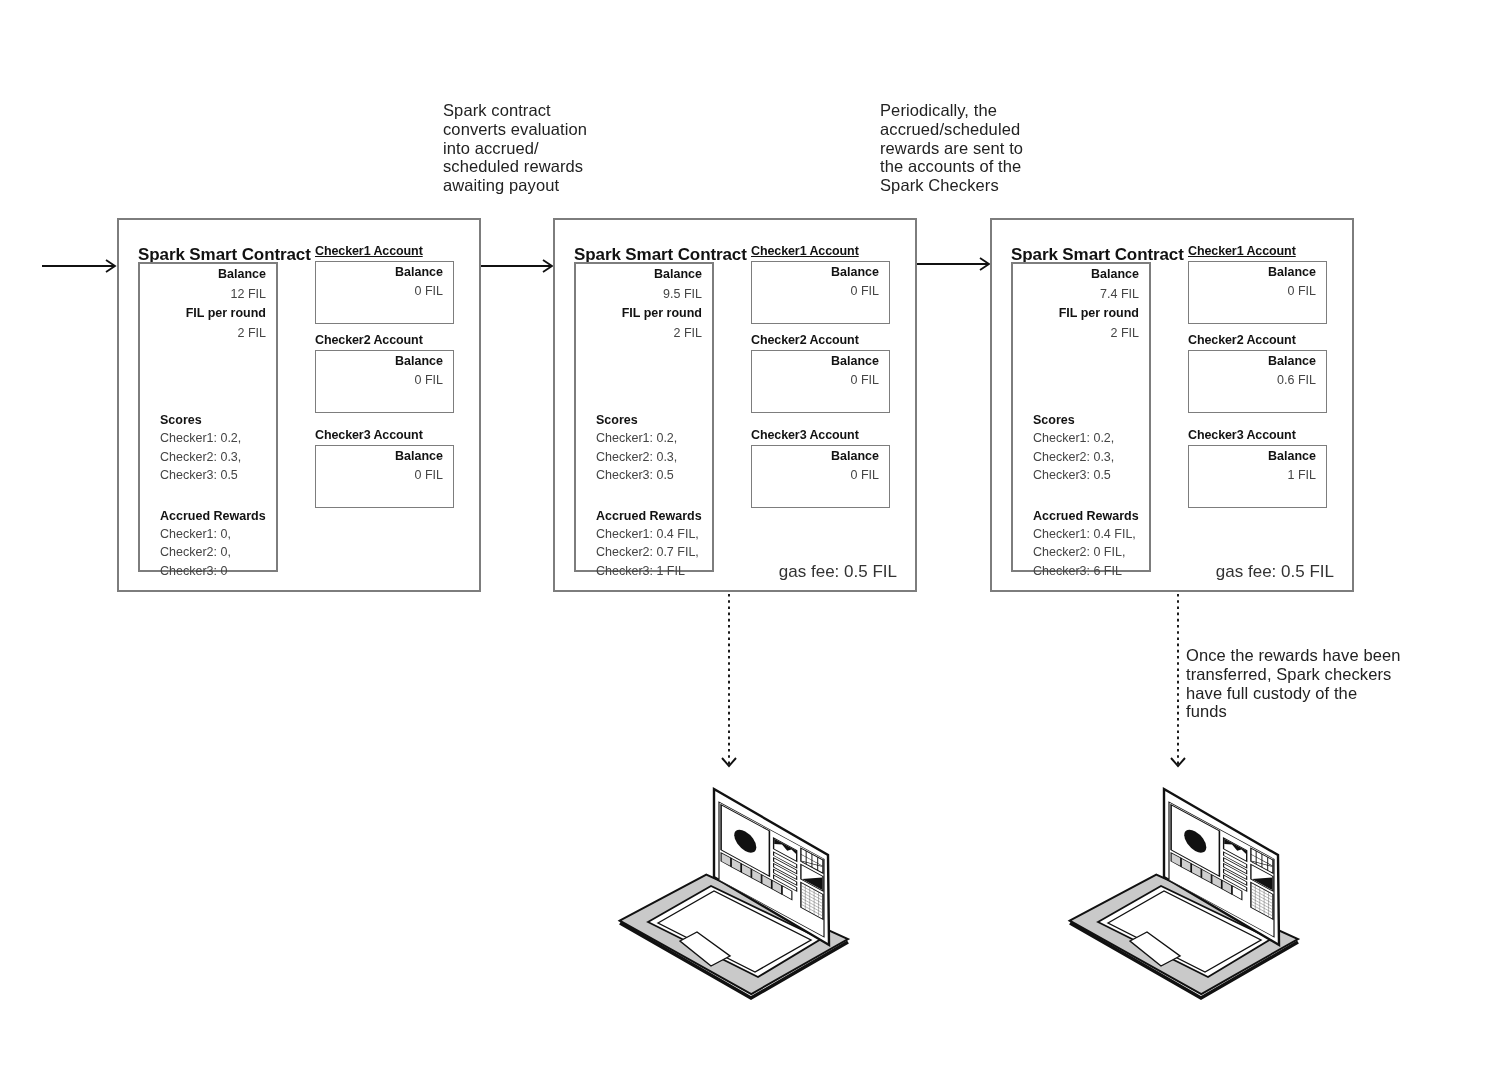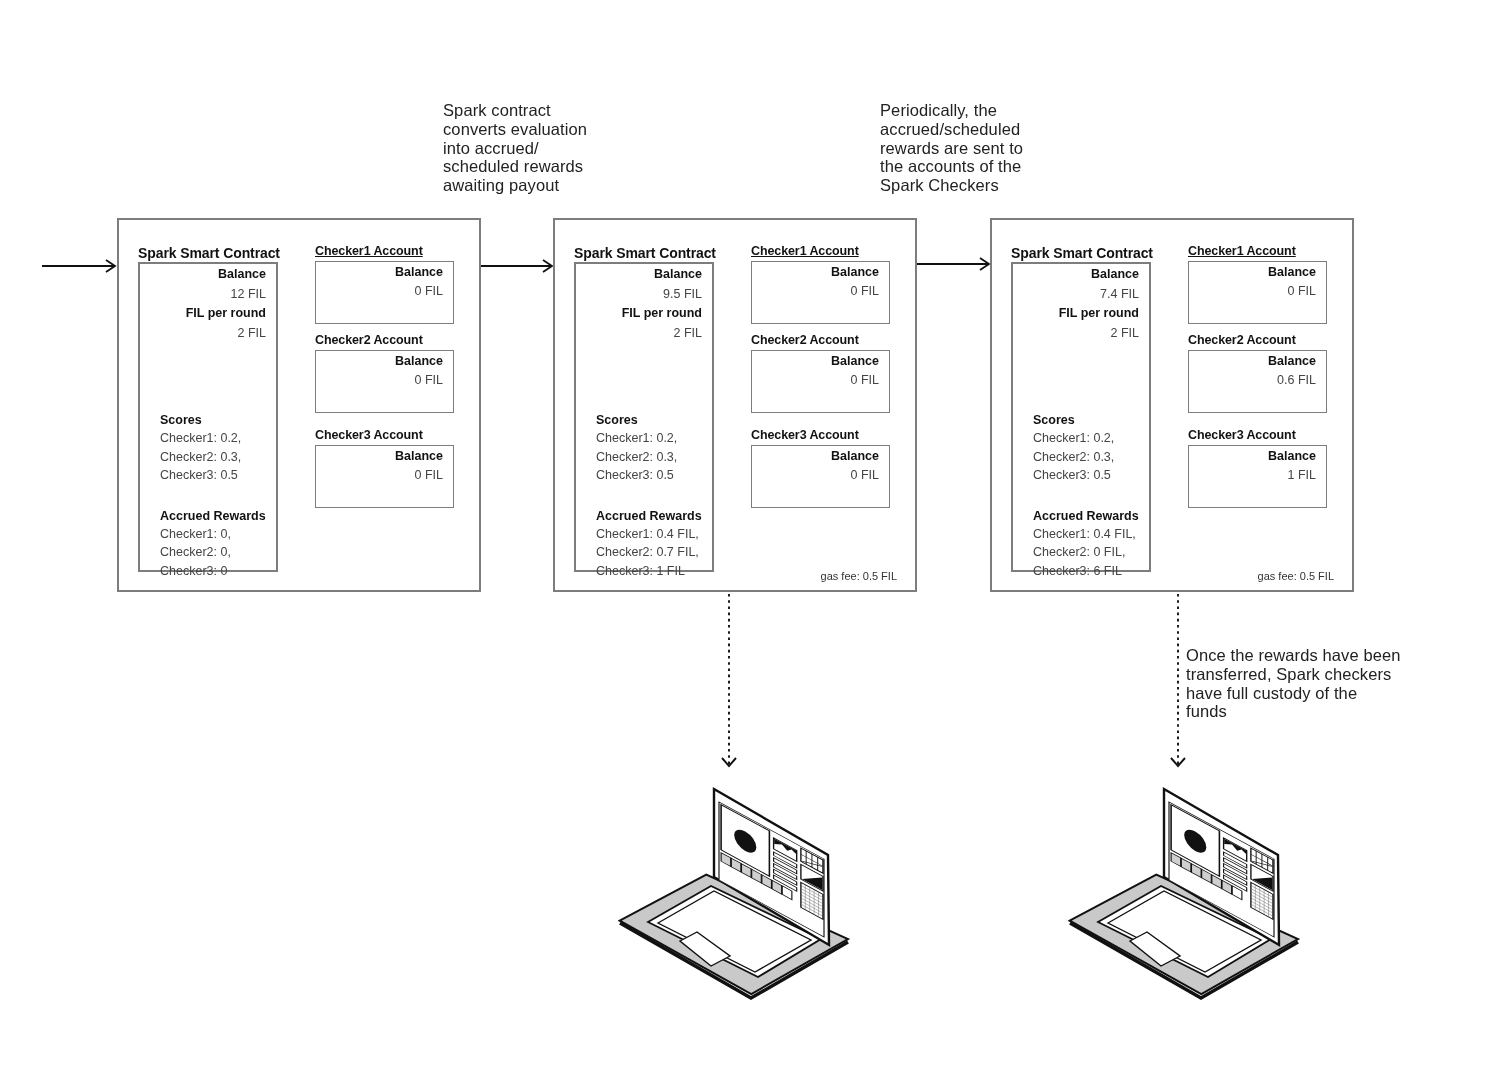--- a/index.html
+++ b/index.html
@@ -21,21 +21,21 @@
   .panel {
     position:absolute; top:218px; width:364px; height:374px;
     border:2px solid #7d7d7d; background:#fff; box-sizing:border-box;
   }
   #panel-1 { left:117px; }
   #panel-2 { left:553px; }
   #panel-3 { left:990px; }
 
   .contract-title {
     position:absolute; left:19px; top:25px;
-    font-size:14px; font-weight:bold; color:#121212; letter-spacing:-0.1px;
+    font-size:17px; font-weight:bold; color:#121212; letter-spacing:-0.1px;
   }
   .contract-box {
     position:absolute; left:19px; top:42px; width:140px; height:310px;
     border:2px solid #7d7d7d; box-sizing:border-box; background:#fff;
   }
   .cb-right {
     position:absolute; top:1px; right:10px; text-align:right;
     font-size:12.5px; line-height:19.5px; color:#444;
   }
   .cb-left {
@@ -54,21 +54,21 @@
     border:1.5px solid #7d7d7d; box-sizing:border-box; background:#fff;
   }
   .acct-t1 { top:24px;text-decoration:underline; }  .acct-b1 { top:41px; }
   .acct-t2 { top:113px; } .acct-b2 { top:130px; }
   .acct-t3 { top:208px; } .acct-b3 { top:225px; }
   .acct-inner {
     position:absolute; top:1px; right:10px; text-align:right;
     font-size:12.5px; line-height:18.5px; color:#444;
   }
   .gas-fee {
-    position:absolute; right:18px; bottom:8px; font-size:11px; color:#333;
+    position:absolute; right:18px; bottom:8px; font-size:17px; color:#333;
   }
 
   
   .flow-arrow, .dash-arrow, .laptop { position:absolute; }
   #arrow-1 { left:40px;  top:257px; }
   #arrow-2 { left:479px; top:257px; }
   #arrow-3 { left:914px; top:255px; }
   #dash-1  { left:716px;  top:592px; }
   #dash-2  { left:1165px; top:592px; }
   #laptop-1 { left:616px;  top:784px; }

